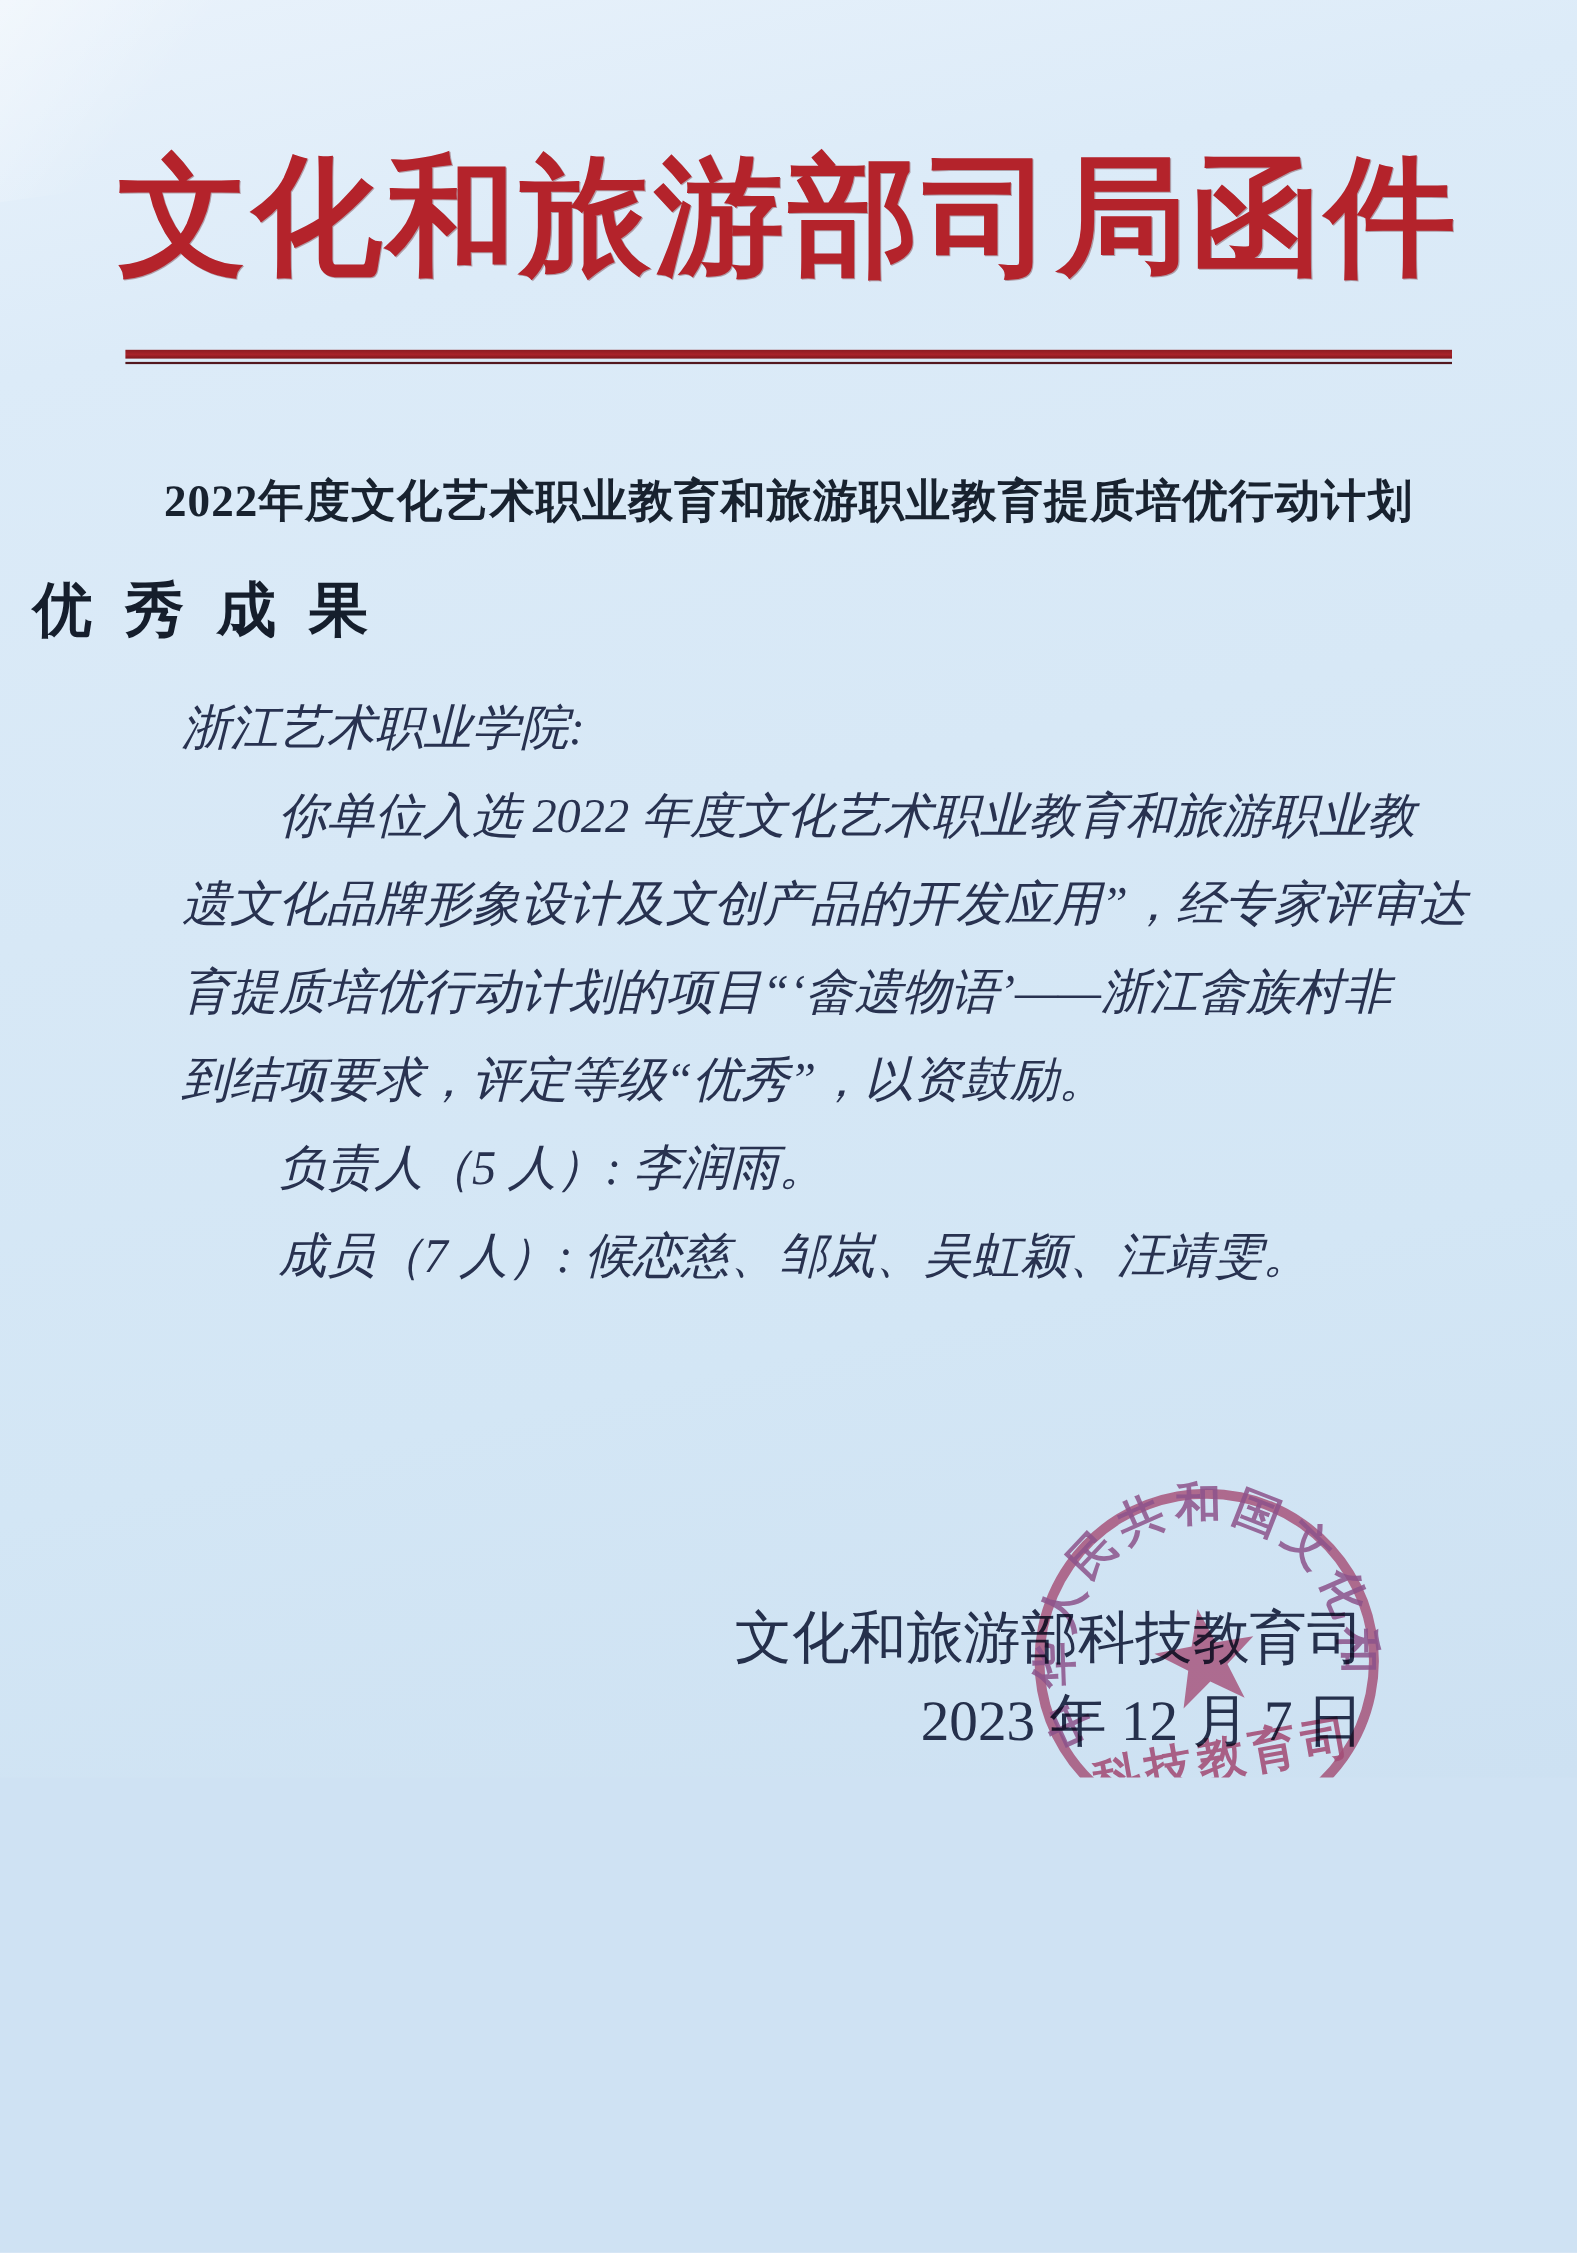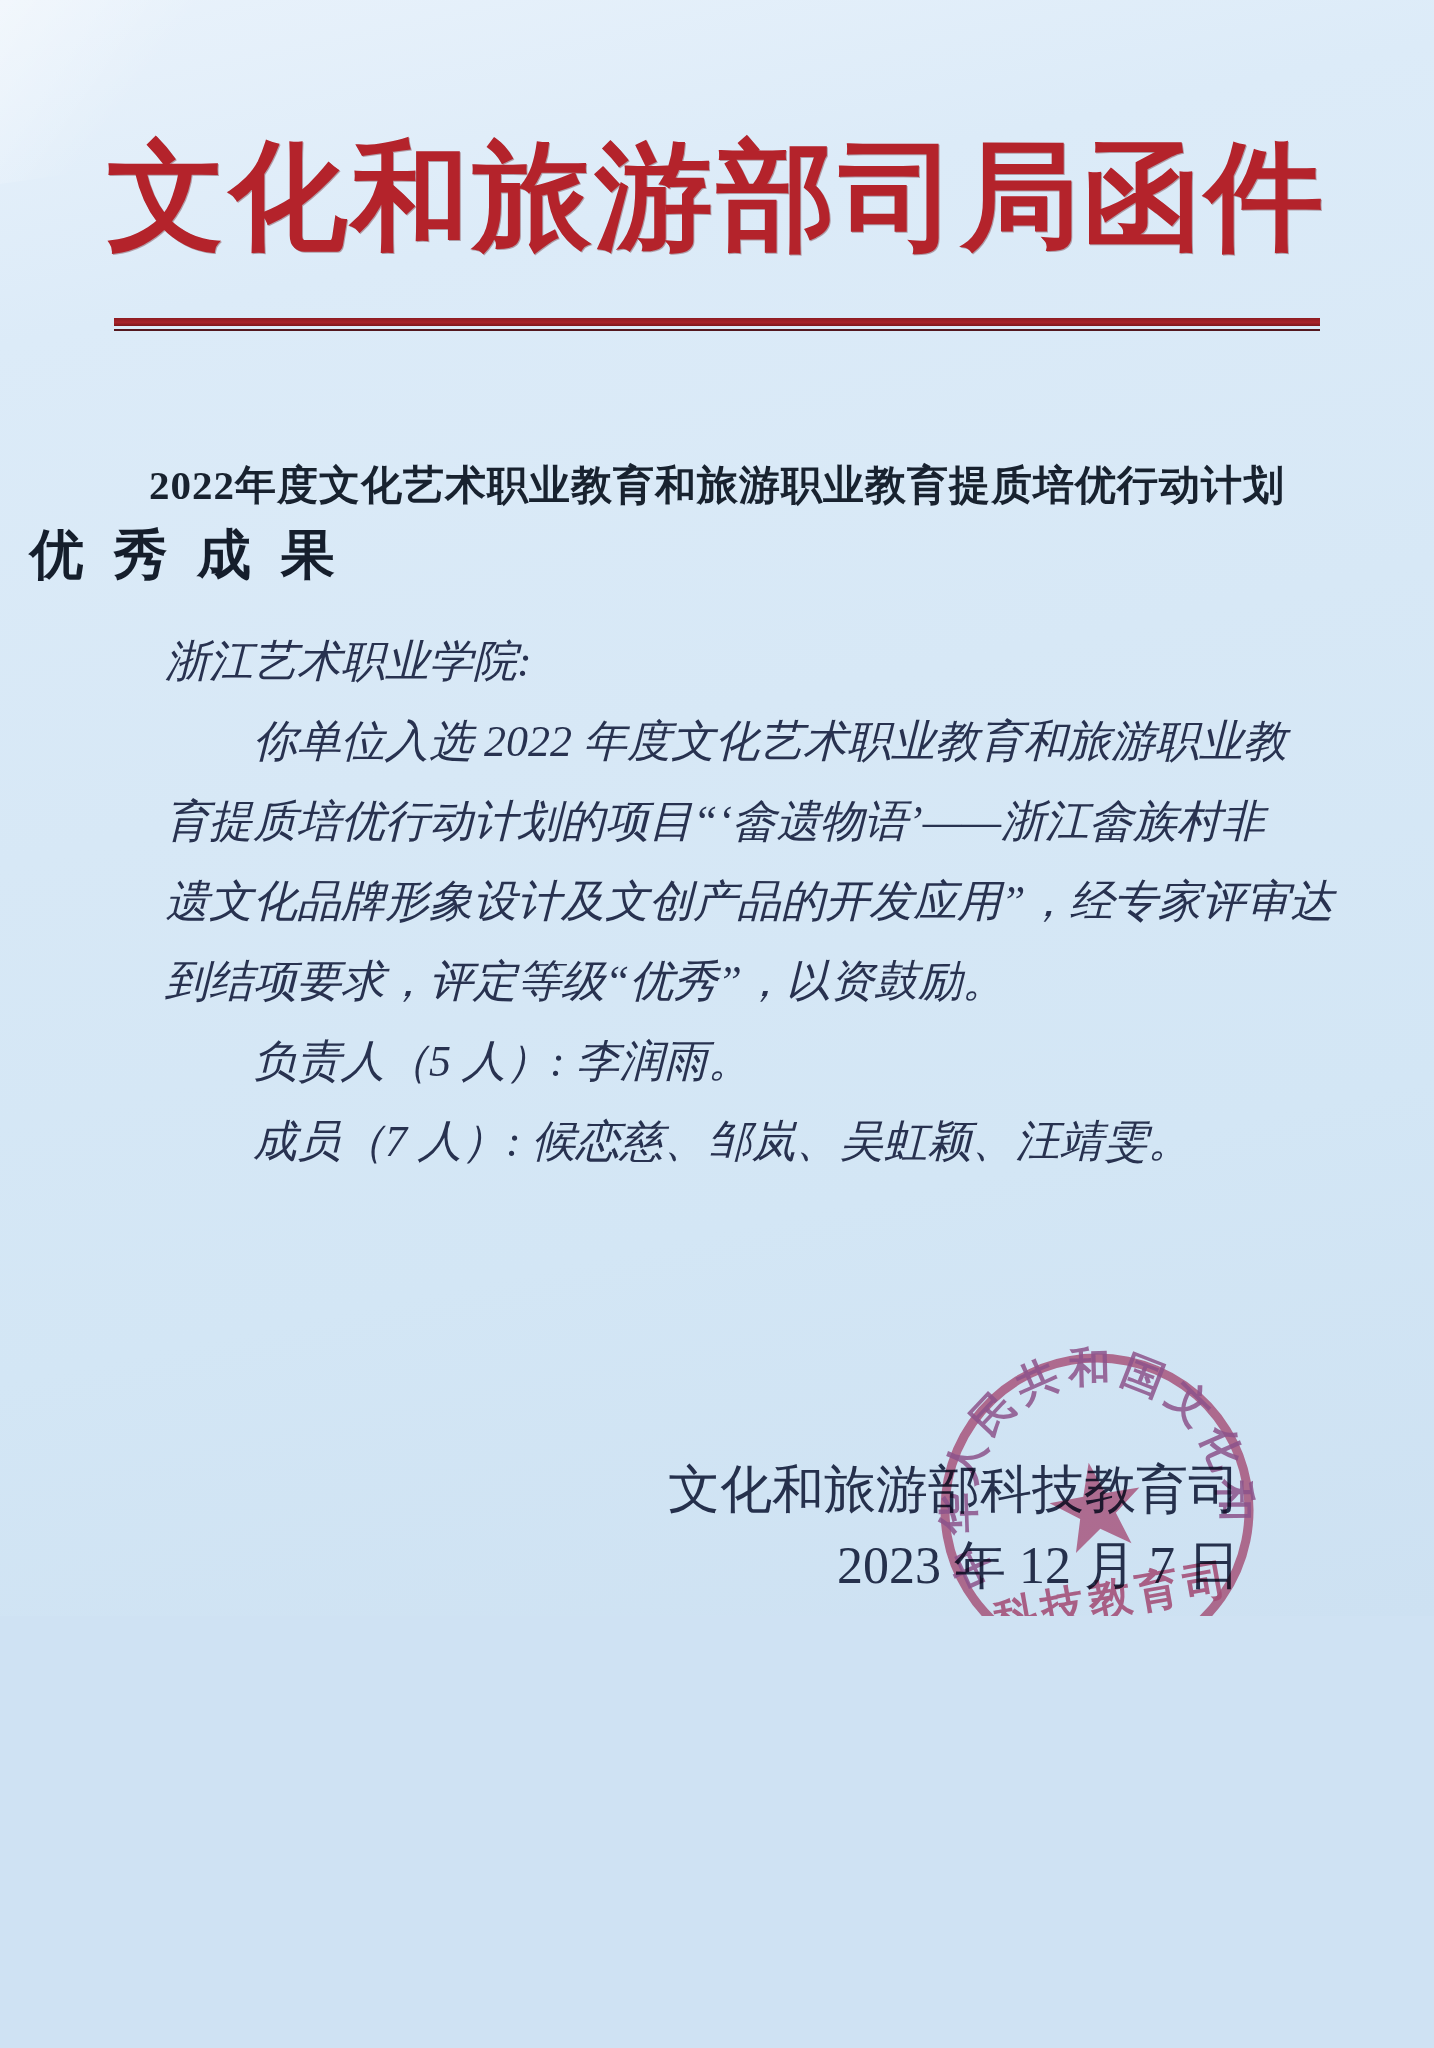--- a/index.html
+++ b/index.html
@@ -41,21 +41,21 @@
   .rule-top {
     position: absolute;
     top: 318px;
     left: 114px; right: 114px;
   }
   .rule-top .thick { height: 8px; background: linear-gradient(180deg,#8d1c22,#a8232a 55%,#7d161c); }
   .rule-top .gap { height: 3px; }
   .rule-top .thin { height: 2px; background: #53181f; }
   .program-subtitle {
     position: absolute;
-    top: 458px;
+    top: 428px;
     left: 0; right: 0;
     text-align: center;
     font-size: 41px;
     font-weight: bold;
     color: #18222f;
     letter-spacing: 1px;
     white-space: nowrap;
   }
   .award-title {
     position: absolute;
@@ -123,22 +123,22 @@
     <div class="thin"></div>
   </div>
 
   <div class="program-subtitle">2022年度文化艺术职业教育和旅游职业教育提质培优行动计划</div>
 
   <div class="award-title">优秀成果</div>
 
   <div class="body-block">
     <div class="line">浙江艺术职业学院:</div>
     <div class="line indent">你单位入选 2022 年度文化艺术职业教育和旅游职业教</div>
+    <div class="line">遗文化品牌形象设计及文创产品的开发应用”，经专家评审达</div>
     <div class="line">育提质培优行动计划的项目“‘畲遗物语’——浙江畲族村非</div>
-    <div class="line">遗文化品牌形象设计及文创产品的开发应用”，经专家评审达</div>
     <div class="line">到结项要求，评定等级“优秀”，以资鼓励。</div>
     <div class="line indent">负责人（5 人）: 李润雨。</div>
     <div class="line indent">成员（7 人）: 候恋慈、邹岚、吴虹颖、汪靖雯。</div>
   </div>
 
   <div class="signature-block">
     <div>文化和旅游部科技教育司</div>
     <div>2023 年 12 月 7 日</div>
   </div>
 

